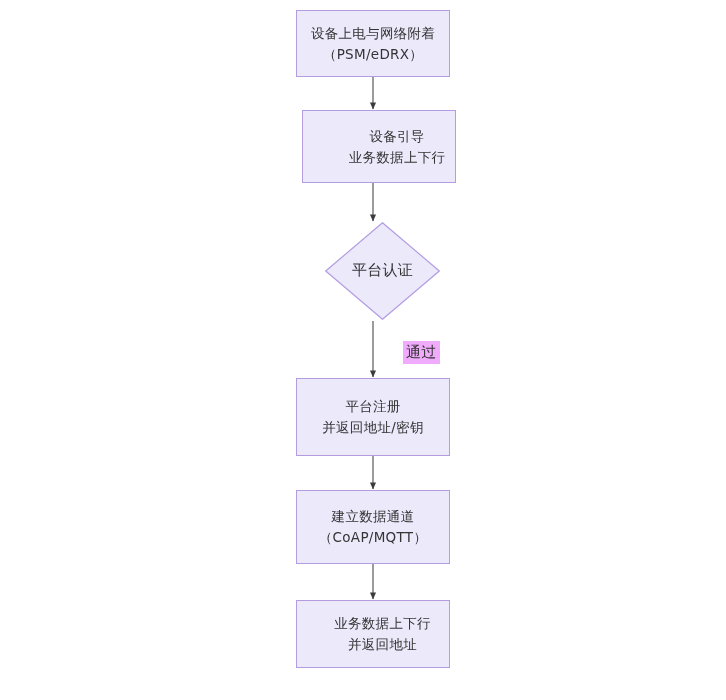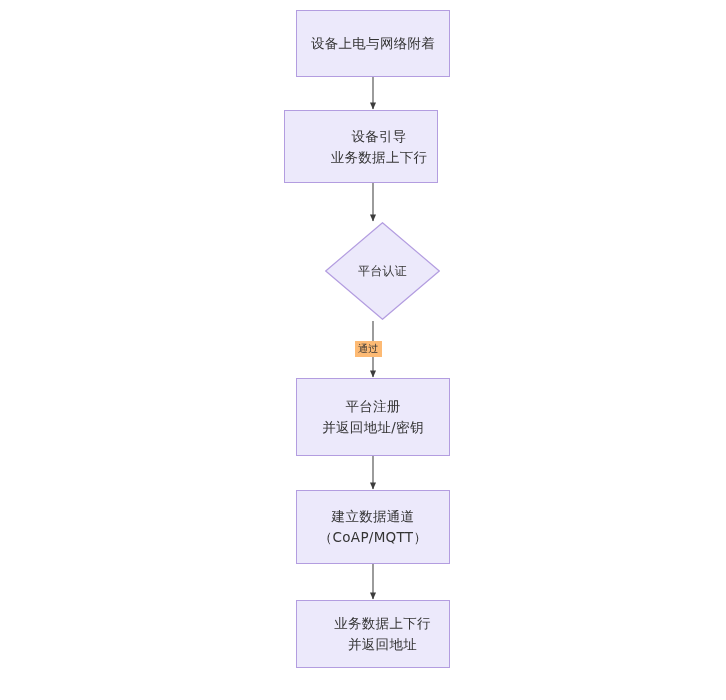--- a/index.html
+++ b/index.html
@@ -59,37 +59,38 @@
     position: absolute;
     left: 0;
     top: 0;
     width: 100%;
     height: 100%;
   }
   .decision .diamond-label {
     position: relative;
     z-index: 2;
     color: #333333;
-    font-size: 12px;
+    font-size: 15px;
     line-height: 1.55;
     text-align: center;
     white-space: nowrap;
     letter-spacing: 0.3px;
   }
 
   
   .edge-label {
     position: absolute;
-    background: #fdba74;
+    background: #f0abfc;
     color: #333333;
-    font-size: 10px;
+    font-size: 15px;
     line-height: 1.4;
     padding: 1px 3px;
     white-space: nowrap;
     letter-spacing: 0.3px;
+    margin-left: 48px;
   }
 
   svg.connectors {
     position: absolute;
     left: 0;
     top: 0;
     width: 726px;
     height: 700px;
     pointer-events: none;
   }
@@ -112,23 +113,24 @@
 
     <line x1="373" y1="321" x2="373" y2="377" stroke="#4A4A4A" stroke-width="1.1" marker-end="url(#arrowhead)"></line>
 
     <line x1="373" y1="456" x2="373" y2="489" stroke="#4A4A4A" stroke-width="1.1" marker-end="url(#arrowhead)"></line>
 
     <line x1="373" y1="564" x2="373" y2="599" stroke="#4A4A4A" stroke-width="1.1" marker-end="url(#arrowhead)"></line>
   </svg>
 
   <div class="node" style="left:296px; top:10px; width:154px; height:67px;">
     <span class="line">设备上电与网络附着</span>
+    <span class="line">（PSM/eDRX）</span>
   </div>
 
-  <div class="node" style="left:284px; top:110px; width:154px; height:73px;padding-left:36px;">
+  <div class="node" style="left:302px; top:110px; width:154px; height:73px;padding-left:36px;">
     <span class="line">设备引导</span>
     <span class="line">业务数据上下行</span>
   </div>
 
   <div class="decision" style="left:325px; top:222px;">
     <svg class="diamond-shape" viewBox="0 0 115 98" preserveAspectRatio="none" xmlns="http://www.w3.org/2000/svg">
       <polygon points="57.5,0.7 114.3,49 57.5,97.3 0.7,49" fill="#ECE9FB" stroke="#B39DE0" stroke-width="1.2"></polygon>
     </svg>
     <span class="diamond-label">平台认证</span>
   </div>

